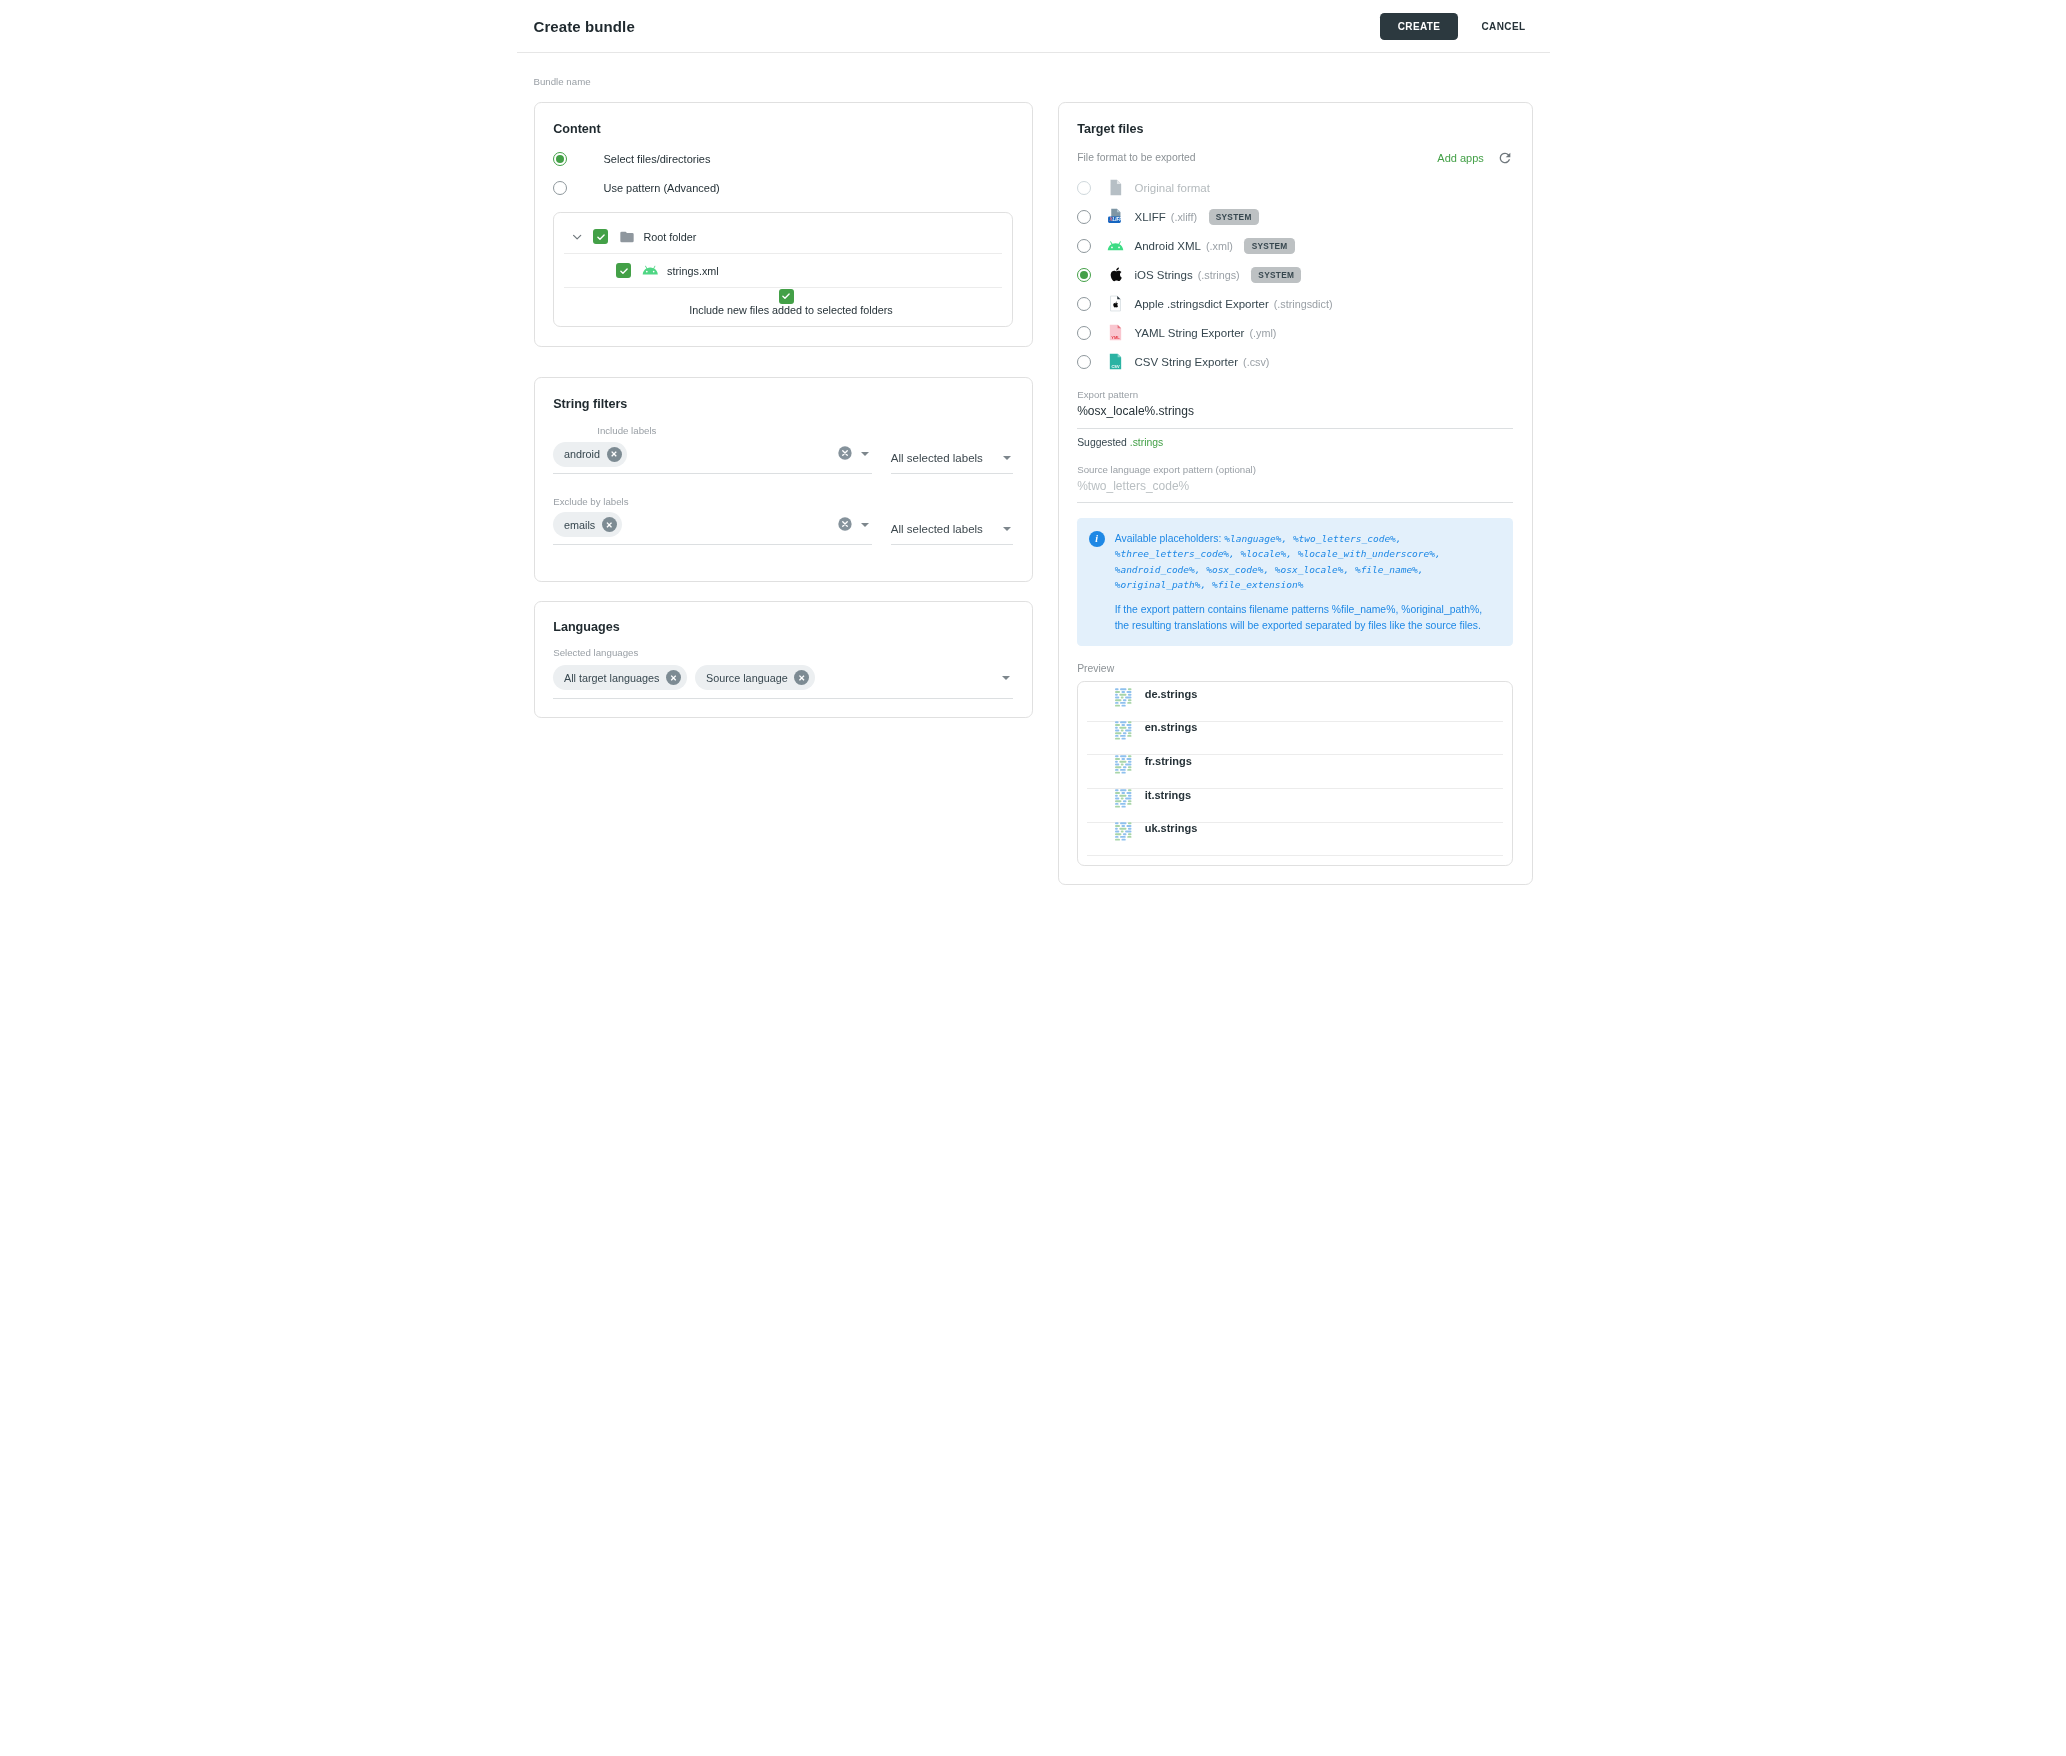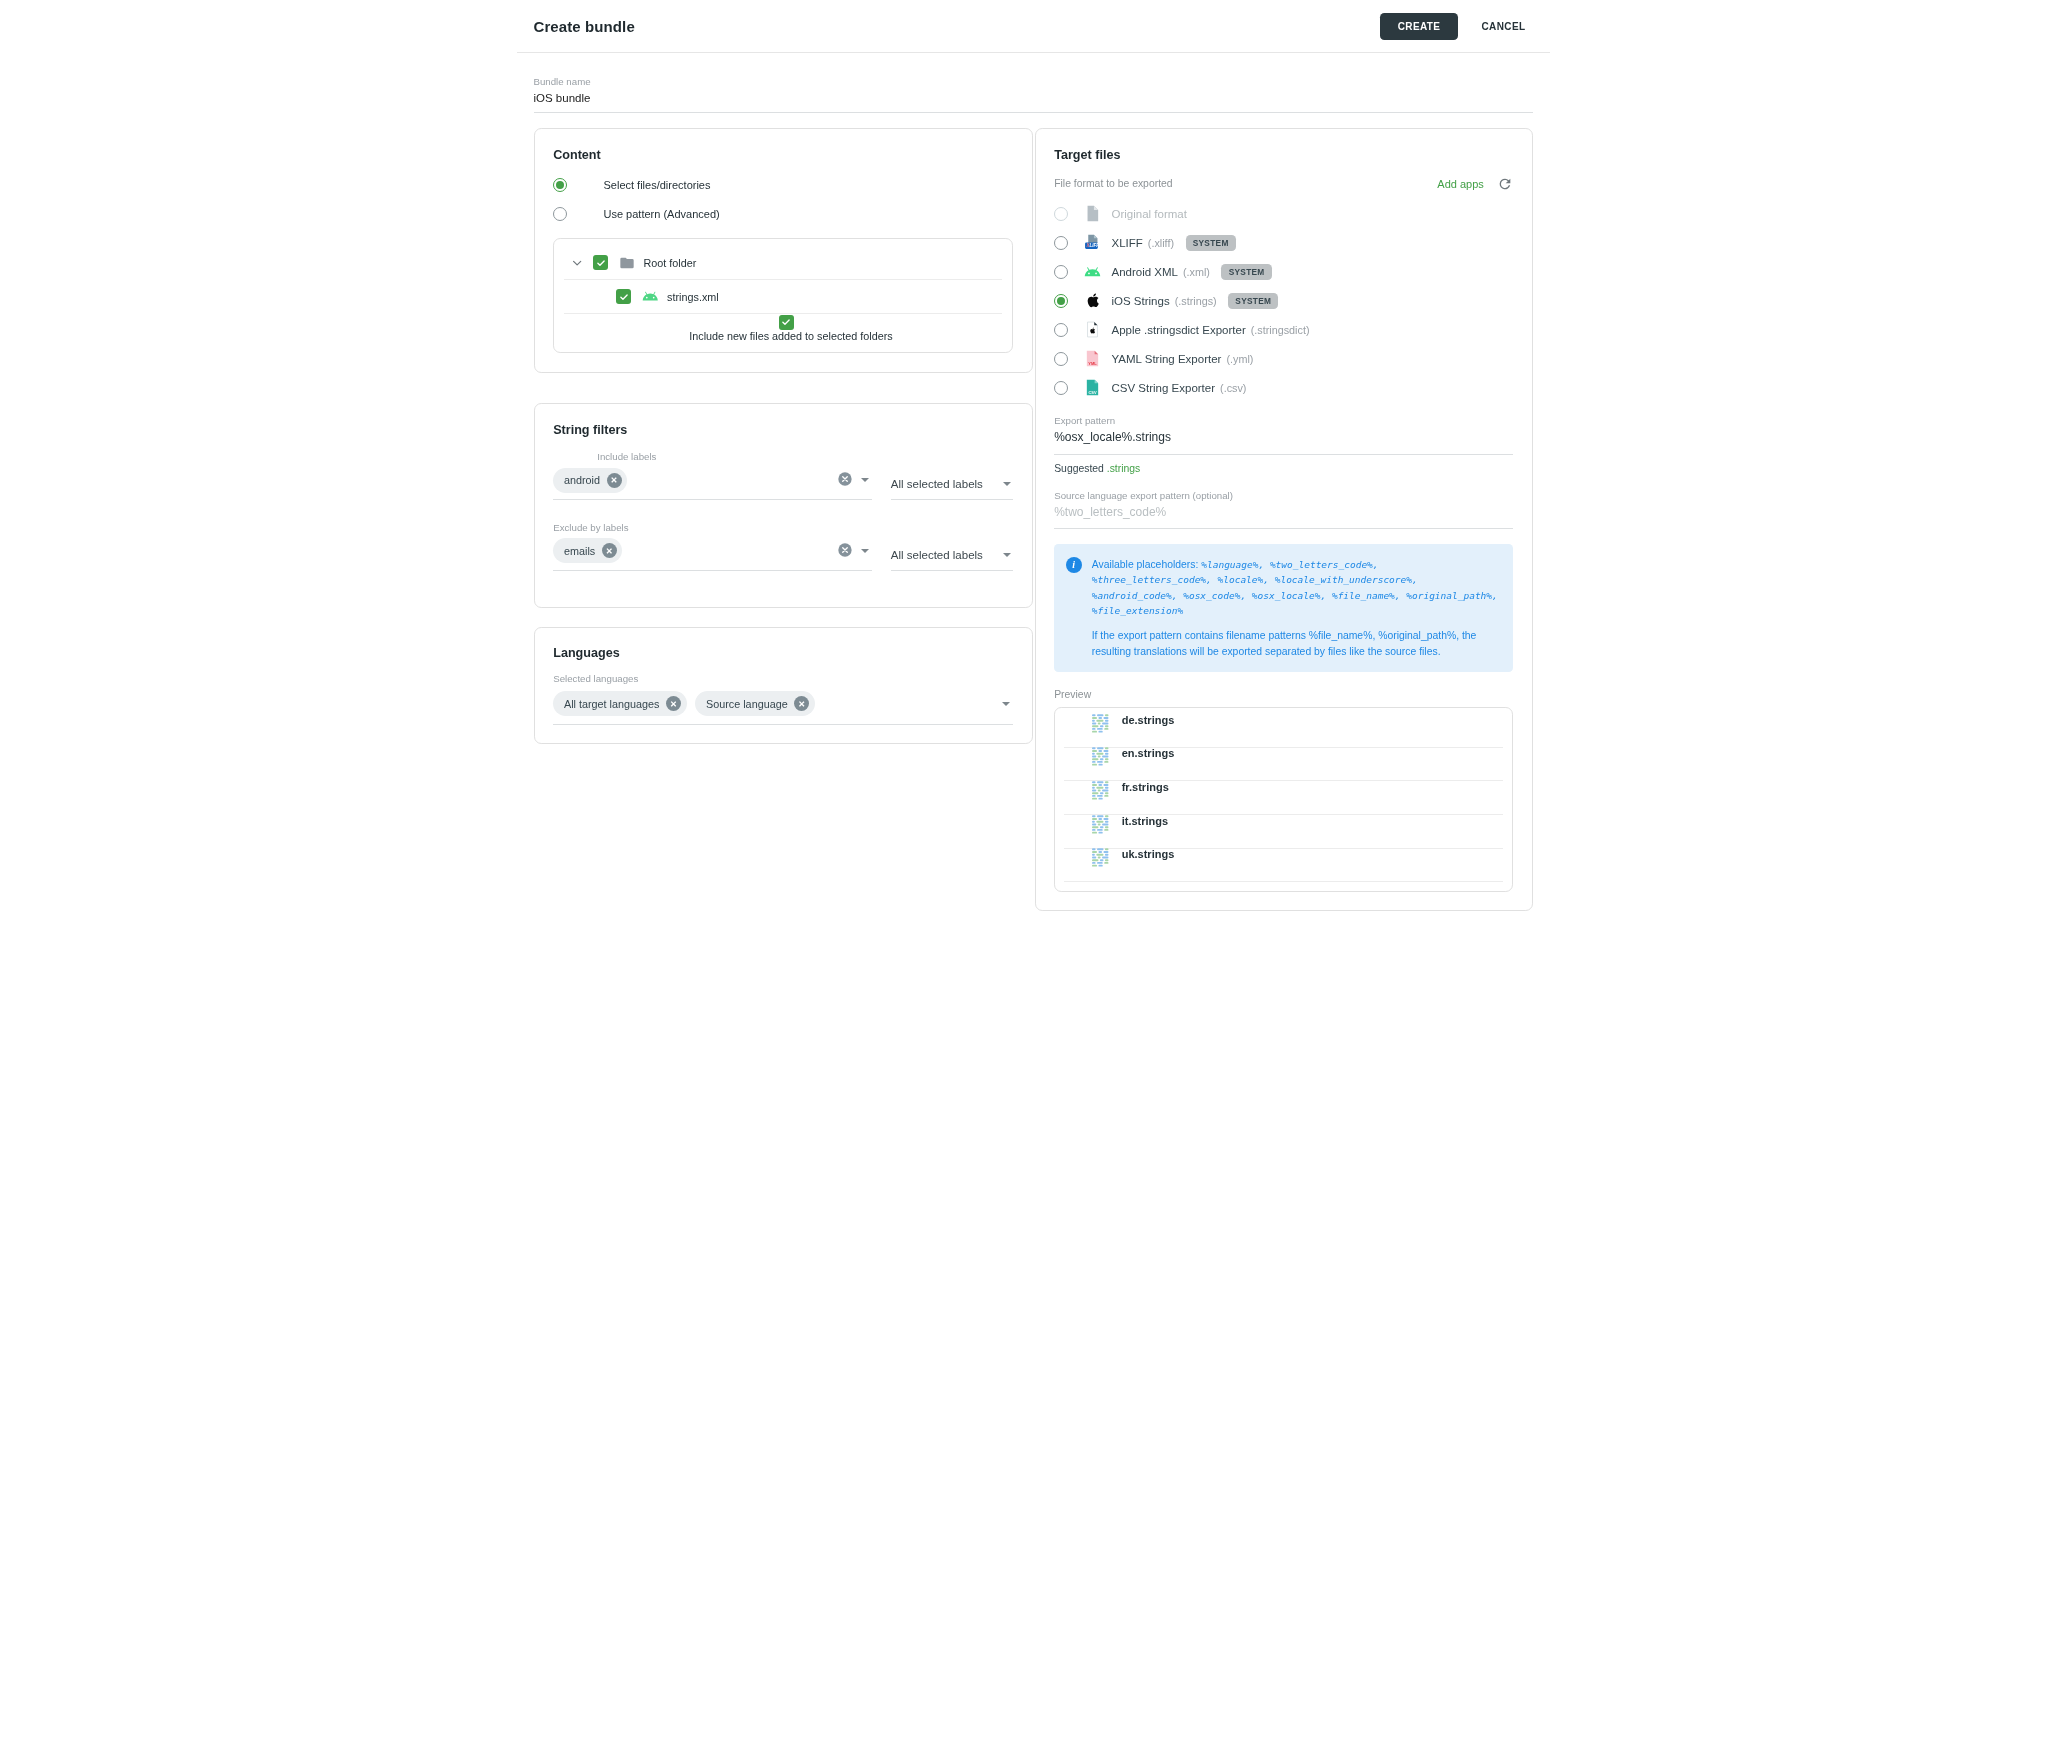--- a/index.html
+++ b/index.html
@@ -17,21 +17,21 @@
   .btn-create { background:#2c393f; color:#fff; border:none; border-radius:4.3px;
                 padding:8px 18px; font-size:10px; font-weight:700; letter-spacing:0.4px;
                 font-family:inherit; cursor:pointer; }
   .btn-cancel { background:none; border:none; color:#263238; font-size:10px; font-weight:700;
                 letter-spacing:0.4px; margin-left:17px; font-family:inherit; cursor:pointer; }
   
   .bundle-field { margin:23px 17px 0; }
   .lbl { font-size:9.7px; color:#9aa0a6; display:block; }
   .bundle-value { font-size:11.5px; color:#212121; padding:5px 0 8px; border-bottom:0.7px solid #dcdfe1; }
   
-  .columns { display:flex; gap:2px; padding:15px 17px 29px; align-items:flex-start; }
+  .columns { display:flex; gap:25px; padding:15px 17px 29px; align-items:flex-start; }
   .col-left { width:499px; flex:none; }
   .col-right { flex:1; }
   .card { border:0.7px solid #e0e0e0; border-radius:7.2px; background:#fff; padding:18.7px; }
   .card h2 { font-size:12.6px; font-weight:700; margin:0; color:#1f292e; }
   
   .radio { width:14.3px; height:14.3px; border-radius:50%; border:1.4px solid #8e979c; flex:none; position:relative; }
   .radio.selected { border-color:#43A047; }
   .radio.selected::after { content:""; position:absolute; inset:2.2px; border-radius:50%; background:#43A047; }
   .radio.disabled { border-color:#cfd8dc; }
   .checkbox { width:15px; height:15px; border-radius:2.9px; background:#43A047; flex:none;
@@ -106,21 +106,20 @@
 
 <div class="header">
   <h1>Create bundle</h1>
   <div class="spacer"></div>
   <button class="btn-create">CREATE</button>
   <button class="btn-cancel">CANCEL</button>
 </div>
 
 <div class="bundle-field">
   <span class="lbl">Bundle name</span>
-  <div class="bundle-value">iOS bundle</div>
 </div>
 
 <div class="columns">
 
   <div class="col-left">
 
     <section class="card" style="margin-bottom:30px;">
       <h2>Content</h2>
       <div class="radio-row" style="margin-top:16px;">
         <span class="radio selected"></span>

